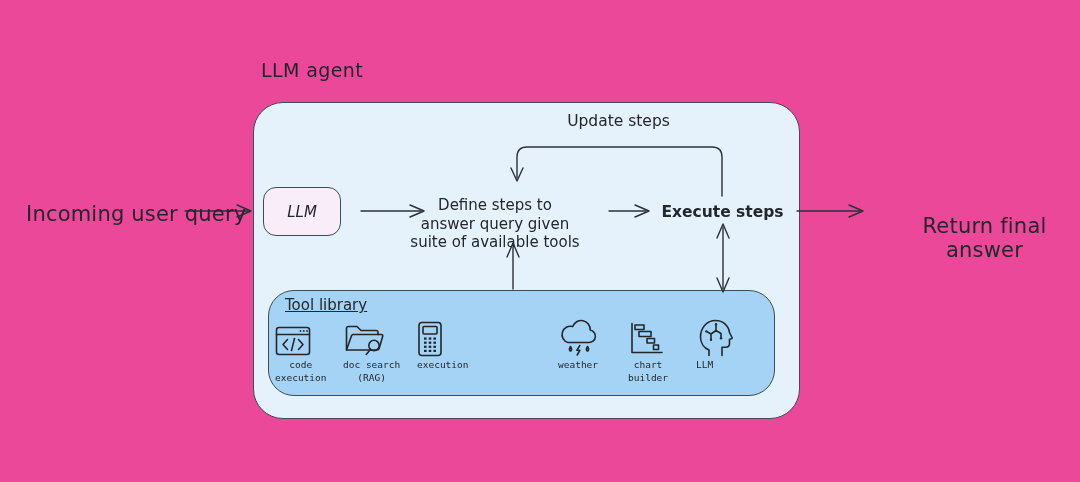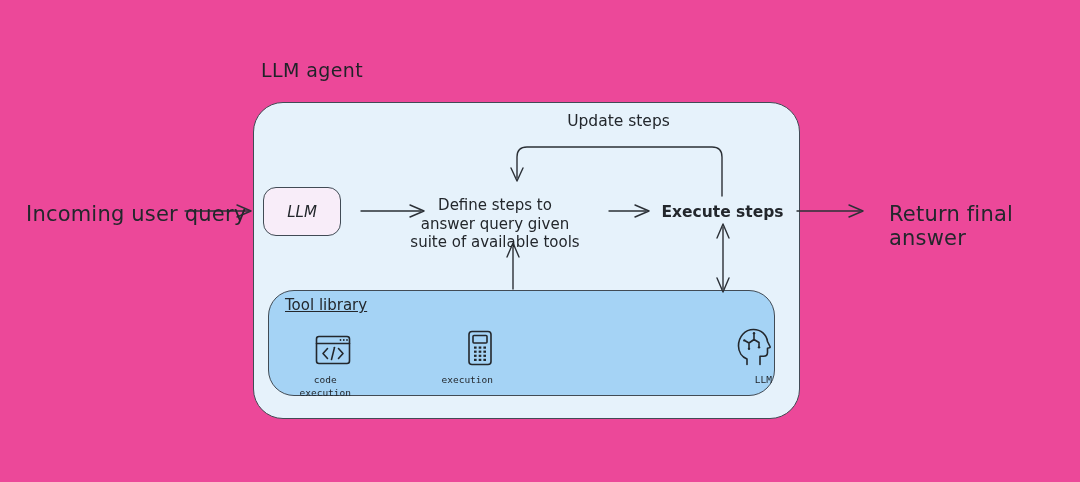--- a/index.html
+++ b/index.html
@@ -42,43 +42,43 @@
     font-style: italic;
   }
 
   .node-text { font-size: 15px; line-height: 18.5px; text-align: center; white-space: pre-line; }
   .define-steps { left: 396px; top: 183px; width: 198px; margin-top: 13px; }
   .execute-steps { left: 660px; top: 203px; width: 125px; font-size: 15.5px; font-weight: bold; }
   .update-steps  { left: 556px; top: 112px; width: 125px; font-size: 15.5px; }
 
   .edge-label { font-size: 21px; letter-spacing: 0.2px; }
   .input-label  { left: 26px;  top: 202px; }
-  .output-label { left: 889px; top: 202px; }
+  .output-label { left: 889px; top: 214px; text-align: center; }
 
   .tool-library {
     left: 268px; top: 290px;
     width: 507px; height: 106px;
     background: #a5d3f5;
     border: 1.6px solid #414b55;
     border-radius: 26px;
     box-sizing: border-box;
   }
   .tool-library-title {
     left: 285px; top: 296px;
     font-size: 15px;
     text-decoration: underline;
   }
 
   .tool-item {
-    top: 328px;
+    top: 319px;
     width: 76px;
     display: flex;
     flex-direction: column;
-    align-items: flex-end;
-    gap: 7px;
+    align-items: flex-start;
+    gap: 1px;
   }
   .tool-icon { height: 38px; display: flex; align-items: flex-end; justify-content: center; }
   .tool-icon svg { stroke: #23272c; fill: none; stroke-width: 1.6; stroke-linecap: round; stroke-linejoin: round; }
   .tool-label {
     font-family: "DejaVu Sans Mono", monospace;
     font-size: 9.5px;
     line-height: 1.4;
     text-align: center;
     white-space: pre-line;
     color: #1f2328;
@@ -154,20 +154,32 @@
         <circle cx="32" cy="6" r="0.9" fill="#23272c" stroke="none"></circle>
         <path d="M12.5 14.5 L8 19.5 L12.5 24.5"></path>
         <path d="M23.5 14.5 L28 19.5 L23.5 24.5"></path>
         <path d="M19.5 13.5 L16.5 25.5"></path>
       </svg>
     </span>
     <span class="tool-label">code
 execution</span>
   </div>
 
+  <div class="abs tool-item" style="left:343px">
+    <span class="tool-icon">
+      <svg width="44" height="36" viewBox="0 0 44 36">
+        <path d="M3.5 29 V7.5 Q3.5 5.5 5.5 5.5 H14 L18 9.5 H33 Q35 9.5 35 11.5 V13.5"></path>
+        <path d="M3.5 29 L8.5 14.7 Q8.9 13.5 10.2 13.5 H38.3 Q40.2 13.5 39.7 15.3 L36.2 27.4 Q35.7 29 34 29 Z"></path>
+        <circle cx="31" cy="24.5" r="5.2"></circle>
+        <path d="M27.4 28.4 L23.2 33.5"></path>
+      </svg>
+    </span>
+    <span class="tool-label">doc search
+(RAG)</span>
+  </div>
 
   <div class="abs tool-item" style="left:417px">
     <span class="tool-icon">
       <svg width="26" height="36" viewBox="0 0 26 36">
         <rect x="2" y="1.5" width="22" height="33" rx="3"></rect>
         <rect x="6" y="5.5" width="14" height="7.5" rx="1"></rect>
         <g fill="#23272c" stroke="none">
           <rect x="7" y="16.5" width="2.6" height="2.2"></rect>
             <rect x="11.7" y="16.5" width="2.6" height="2.2"></rect>
             <rect x="16.4" y="16.5" width="2.6" height="2.2"></rect>
@@ -180,21 +192,45 @@
           <rect x="7" y="28.8" width="2.6" height="2.2"></rect>
             <rect x="11.7" y="28.8" width="2.6" height="2.2"></rect>
             <rect x="16.4" y="28.8" width="2.6" height="2.2"></rect>
         </g>
       </svg>
     </span>
     <span class="tool-label">execution</span>
   </div>
 
 
-
+  <div class="abs tool-item" style="left:558px">
+    <span class="tool-icon">
+      <svg width="42" height="38" viewBox="0 0 42 38">
+        <path d="M10 23.5 H31 a6.3 6.3 0 0 0 1.2-12.5 A9 9 0 0 0 14.7 7.6 A6.6 6.6 0 0 0 10 23.5 Z"></path>
+        <path d="M12.5 27.5 q-1.9 3 -0.6 4.2 q0.6 0.6 1.2 0 q1.3 -1.2 -0.6 -4.2 Z"></path>
+        <path d="M21.8 26.5 L18.8 31.3 H21.8 L19.2 36"></path>
+        <path d="M29.5 27.5 q-1.9 3 -0.6 4.2 q0.6 0.6 1.2 0 q1.3 -1.2 -0.6 -4.2 Z"></path>
+      </svg>
+    </span>
+    <span class="tool-label">weather</span>
+  </div>
+
+  <div class="abs tool-item" style="left:628px">
+    <span class="tool-icon">
+      <svg width="38" height="36" viewBox="0 0 38 36">
+        <path d="M4 2.5 V31.5 H34"></path>
+        <rect x="7" y="4" width="9" height="4.5"></rect>
+        <rect x="11" y="10.5" width="12" height="5"></rect>
+        <rect x="19" y="17.5" width="7.5" height="4.5"></rect>
+        <rect x="25.5" y="24" width="5" height="4.5"></rect>
+      </svg>
+    </span>
+    <span class="tool-label">chart
+builder</span>
+  </div>
 
   <div class="abs tool-item" style="left:696px">
     <span class="tool-icon">
       <svg width="38" height="40" viewBox="0 0 38 40">
         <path d="M13 38.5 V33 C8 31 4.5 26 4.5 20 C4.5 10.5 11 3.5 19.5 3.5 C27 3.5 32.5 8.5 33.5 15.5 L36 20.5 Q36.5 21.5 35.3 21.8 L33.5 22.2 V26.5 C33.5 28.8 31.8 30.2 29.5 30.2 H26 V38.5"></path>
         <path d="M20 8.5 V13.5 M20 13.5 L15 17 V21.5 M20 13.5 L25 16.5 V20 M15 17 L11.5 15"></path>
         <g fill="#23272c" stroke="none">
           <circle cx="20" cy="7.3" r="1.2"></circle>
           <circle cx="15" cy="22.7" r="1.2"></circle>
           <circle cx="25" cy="21.2" r="1.2"></circle>

